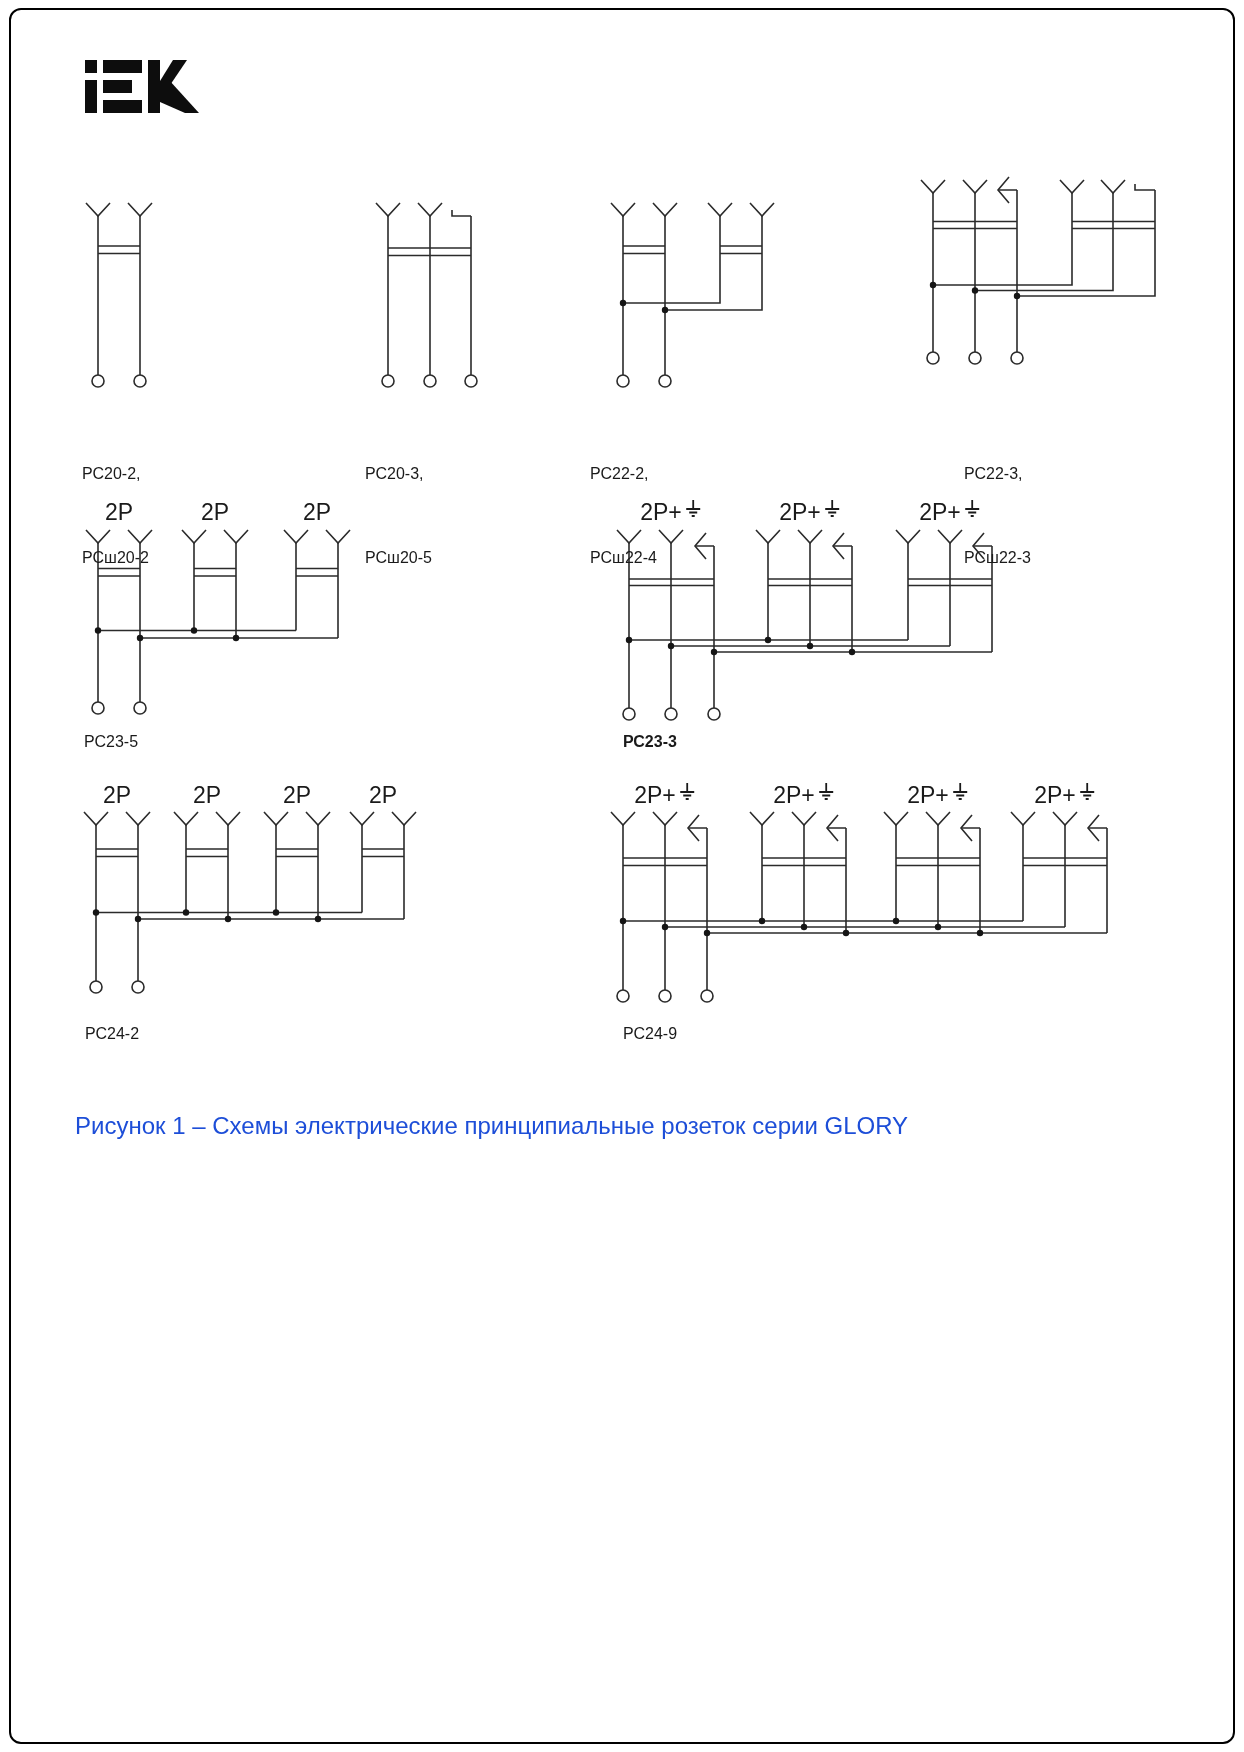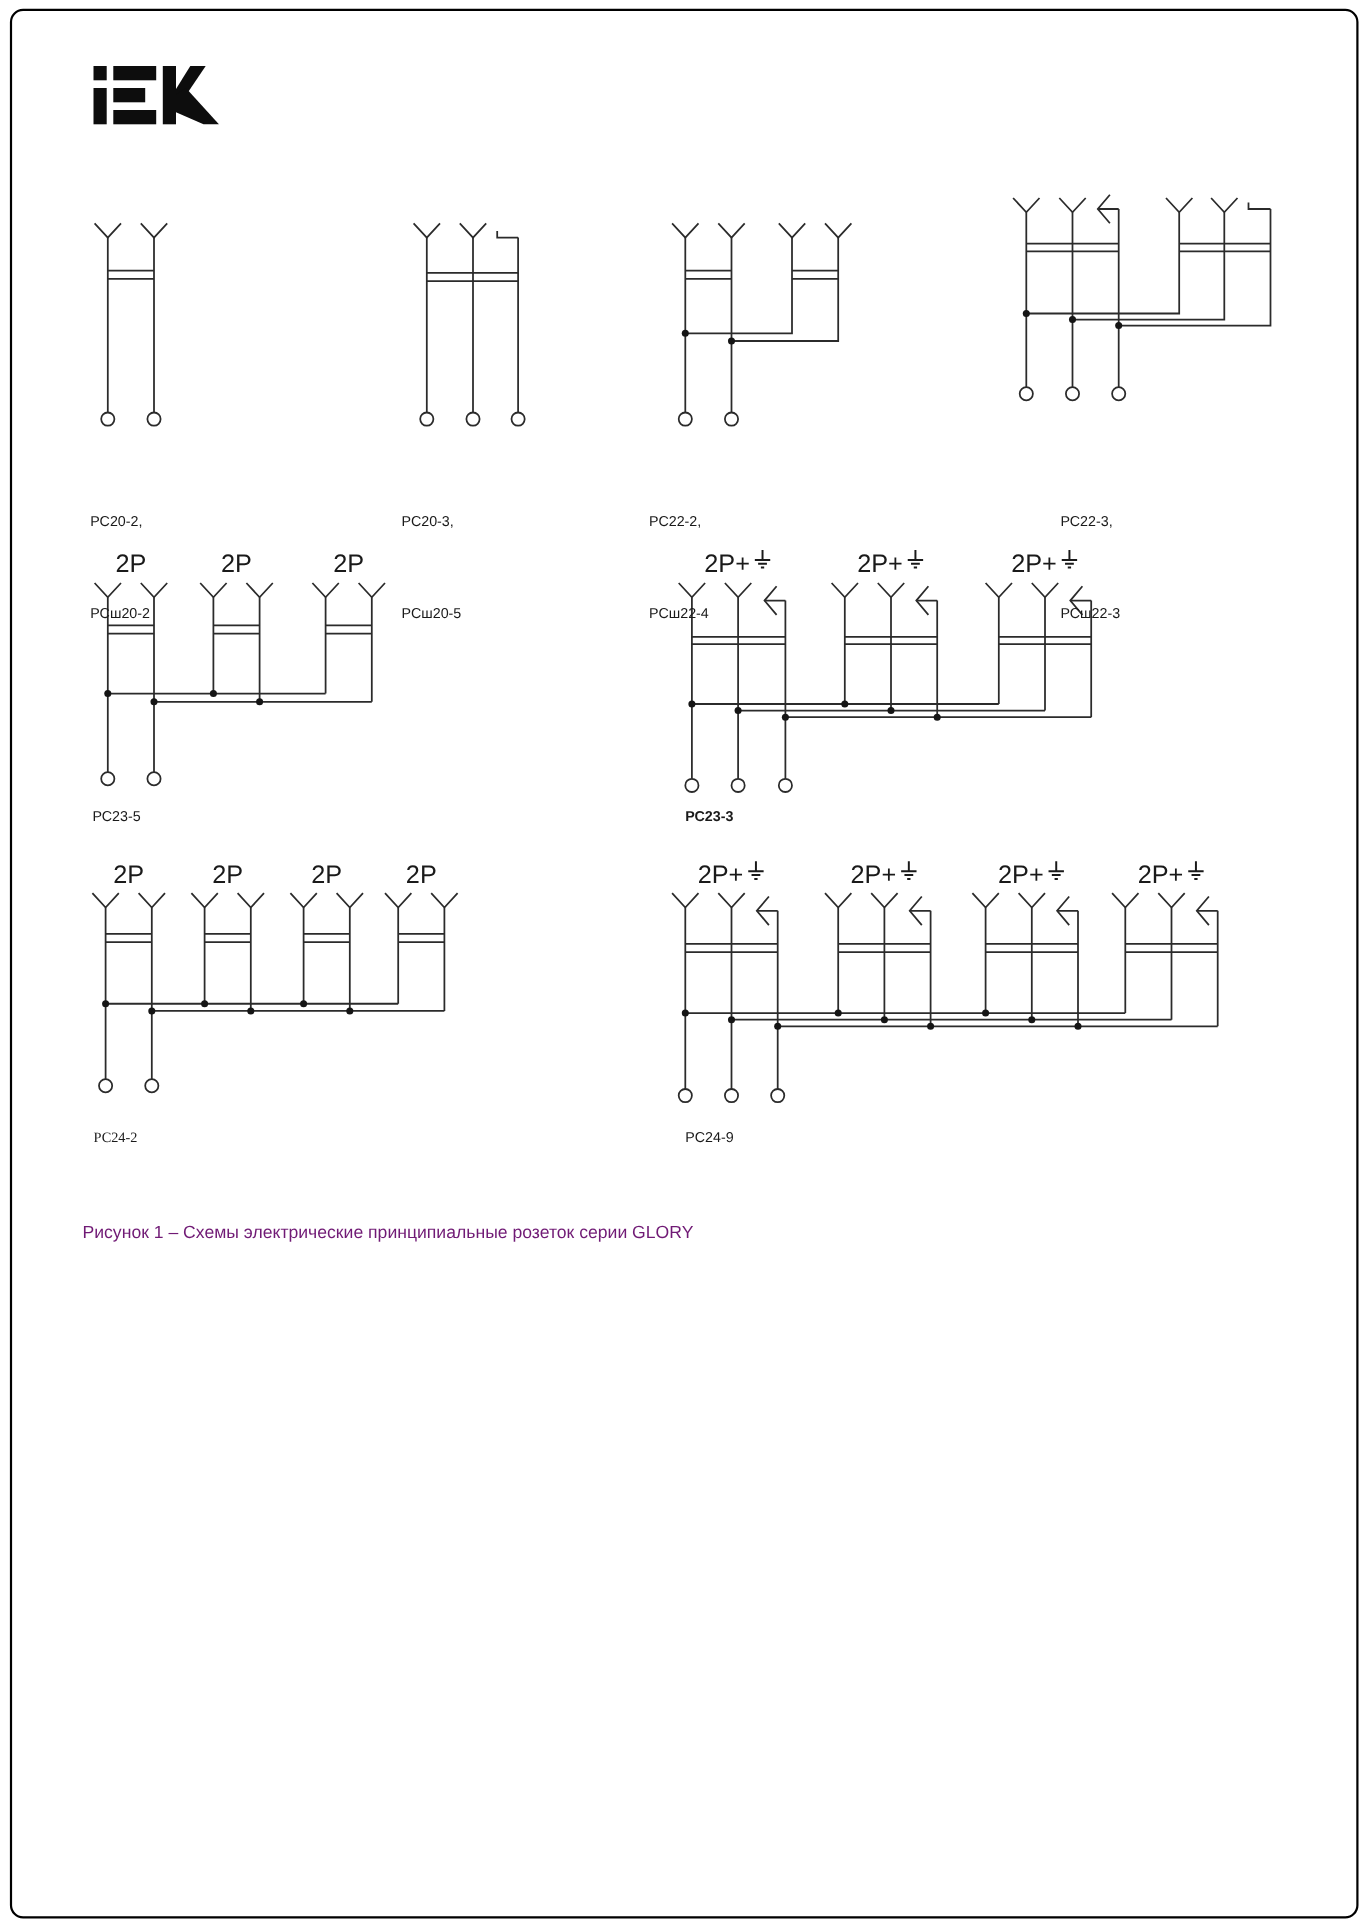--- a/index.html
+++ b/index.html
@@ -8,26 +8,26 @@
     font-family:"Liberation Sans",sans-serif;color:#1a1a1a;overflow:hidden;
   }
   .frame{position:absolute;left:9px;top:8px;right:9px;bottom:8px;
     border:2.5px solid #000;border-radius:12px;}
   .logo{position:absolute;left:75px;top:55px;width:130px;height:60px;}
   .logo svg{display:block;}
   .sch{position:absolute;left:0;top:0;}
   .sch .ln{stroke:#2b2b2b;stroke-width:1.6;fill:none;}
   .sch .tm{fill:#fff;stroke:#2b2b2b;stroke-width:1.6;}
   .sch .dt{fill:#151515;stroke:none;}
-  .dlabel{position:absolute;font-size:13px;line-height:28px;white-space:pre;color:#1a1a1a;}
+  .dlabel{position:absolute;font-size:16px;line-height:28px;white-space:pre;color:#1a1a1a;}
   .plabel{position:absolute;font-size:23px;line-height:1;display:flex;align-items:flex-start;
     gap:2px;transform:translateX(-50%);color:#1a1a1a;}
   .plabel .egl{margin-top:-2px;}
   .egl path{stroke:#1a1a1a;stroke-width:1.8;fill:none;}
-  .caption{position:absolute;left:75px;top:1112px;font-size:16px;color:#701a75;}
+  .caption{position:absolute;left:75px;top:1112px;font-size:24px;color:#1d4ed8;}
 </style>
 </head>
 <body>
 
 <div class="frame"></div>
 
 <div class="logo">
   <svg width="130" height="60" viewBox="0 0 130 60">
     <title>IEK</title>
     <g fill="#0d0d0d">
@@ -223,21 +223,21 @@
 <div class="dlabel" style="left:590px;top:404px;">
   <div>РС22-2,</div>
   <div>РСш22-4</div>
 </div>
 <div class="dlabel" style="left:964px;top:404px;">
   <div>РС22-3,</div>
   <div>РСш22-3</div>
 </div>
 <div class="dlabel" style="left:84px;top:728px;">РС23-5</div>
 <div class="dlabel" style="left:623px;top:728px;font-weight:bold;">РС23-3</div>
-<div class="dlabel" style="left:85px;top:1020px;font-family:Liberation Serif, serif;">РС24-2</div>
+<div class="dlabel" style="left:85px;top:1020px;">РС24-2</div>
 <div class="dlabel" style="left:623px;top:1020px;">РС24-9</div>
 
 <div class="plabel" style="left:119px;top:501px;">
     <span>2Р</span>
   </div>
 <div class="plabel" style="left:215px;top:501px;">
     <span>2Р</span>
   </div>
 <div class="plabel" style="left:317px;top:501px;">
     <span>2Р</span>

